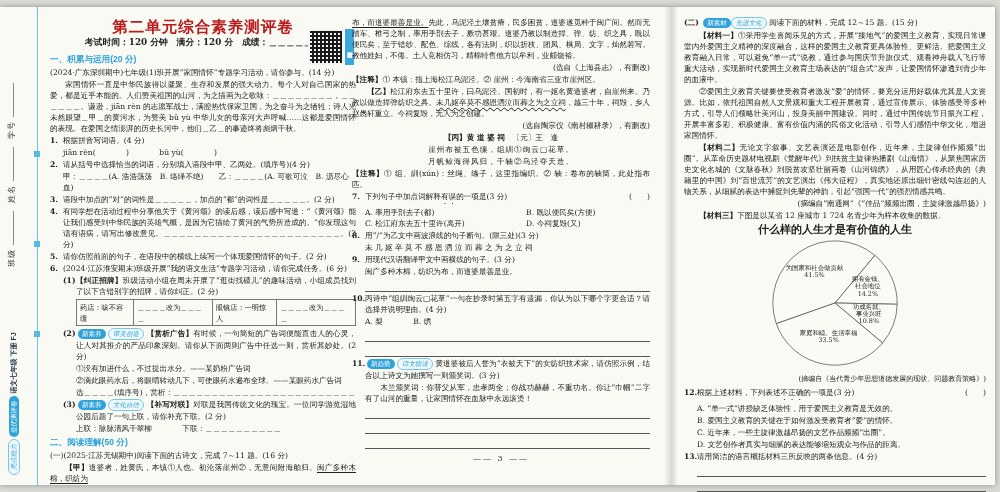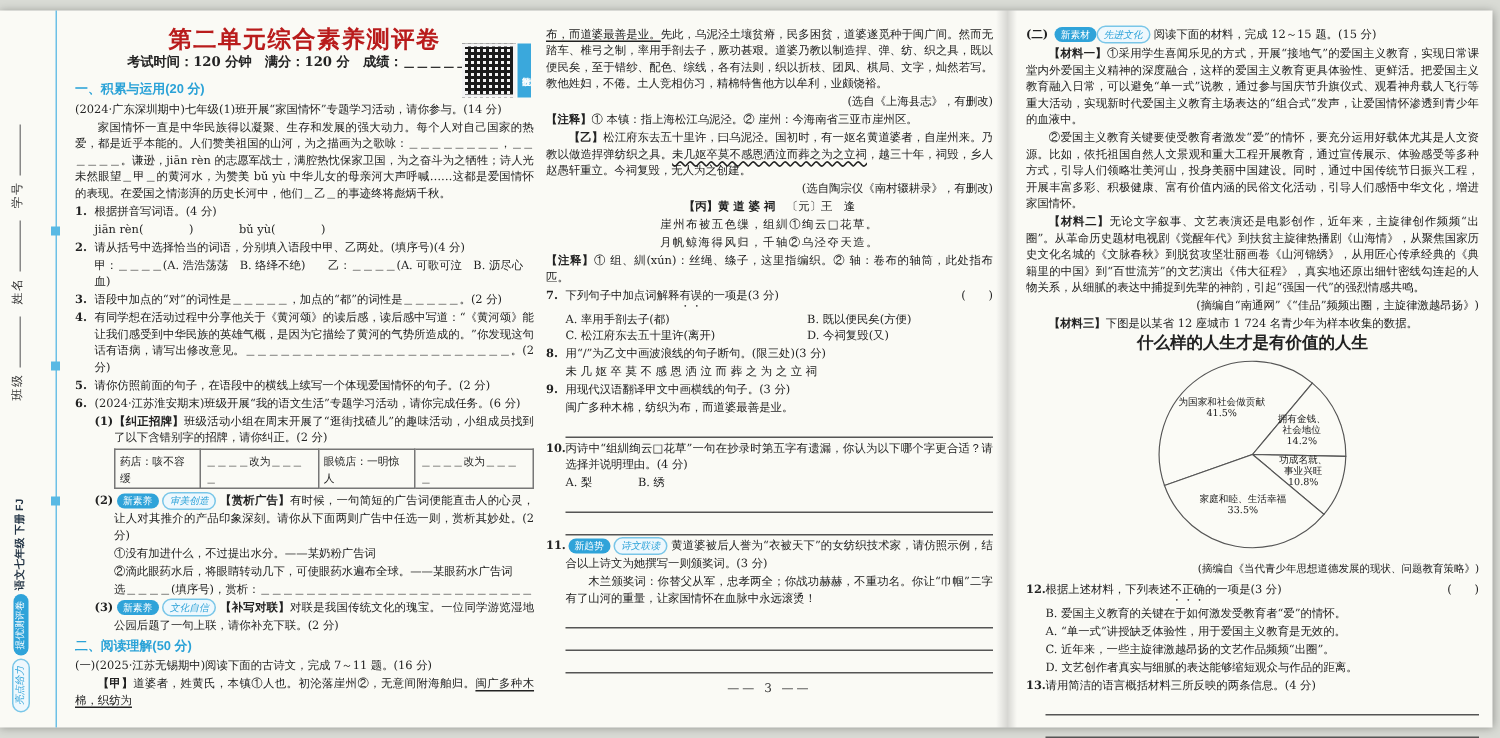--- a/index.html
+++ b/index.html
@@ -19,21 +19,21 @@
   .bookbadge{position:absolute;left:2px;top:468px;width:150px;transform:rotate(-90deg);
              transform-origin:0 0;white-space:nowrap;font-family:"Liberation Sans","DejaVu Sans",sans-serif;}
   .pill-o{display:inline-block;border:1px solid #79c6e8;color:#2fa3d9;background:#eef8fd;border-radius:7px;
           padding:0 4px;font-size:6.5px;line-height:10px;font-style:italic;}
   .pill-s{display:inline-block;background:#2fa3d9;color:#fff;border-radius:7px;padding:0 4px;
           font-size:6.5px;line-height:10px;margin-left:2px;}
   .badge-vol{font-size:7px;color:#234;margin-left:3px;font-weight:bold;}
   
   .col{position:absolute;top:10px;font-size:7.6px;line-height:11px;color:#222;}
   .col1{left:50px;width:306px;}
-  .col2{left:364px;width:298px;}
+  .col2{left:352px;width:298px;}
   .col3{left:684px;width:302px;}
   .gutter{position:absolute;left:664px;top:0;width:14px;height:478px;
           background:linear-gradient(90deg,rgba(0,0,0,0),rgba(0,0,0,.14) 55%,rgba(0,0,0,0));}
   
   .title{font-family:"Liberation Sans","DejaVu Sans",sans-serif;font-weight:bold;color:#b91c1c;
          font-size:15.5px;text-align:center;letter-spacing:1px;margin:4px 0 5px;}
   .exam-meta{font-weight:bold;text-align:center;font-size:8.8px;margin-bottom:6px;}
   .qr{position:absolute;right:2px;top:12px;width:46px;height:38px;}
   .qr-code{position:absolute;left:0;top:0;width:36px;height:36px;background:
      repeating-linear-gradient(0deg,#1b1b1b 0 2px,transparent 2px 4px),
@@ -154,20 +154,21 @@
           <span class="qnum">(2)</span>
           <p class="just"><span class="pill-s">新素养</span> <span class="pill-o">审美创造</span> <b>【赏析广告】</b><span>有时候，一句简短的广告词便能直击人的心灵，让人对其推介的产品印象深刻。请你从下面两则广告中任选一则，赏析其妙处。(2 分)</span></p>
           <p>①没有加进什么，不过提出水分。——某奶粉广告词</p>
           <p>②滴此眼药水后，将眼睛转动几下，可使眼药水遍布全球。——某眼药水广告词</p>
           <p>选＿＿＿＿(填序号)，赏析：＿＿＿＿＿＿＿＿＿＿＿＿＿＿＿＿＿＿＿＿＿＿＿＿</p>
         </div>
 
         <div class="q">
           <span class="qnum">(3)</span>
           <p class="just"><span class="pill-s">新素养</span> <span class="pill-o">文化自信</span> <b>【补写对联】</b><span>对联是我国传统文化的瑰宝。一位同学游览湿地公园后题了一句上联，请你补充下联。(2 分)</span></p>
+          <p>上联：脉脉清风千翠柳　　　　下联：＿＿＿＿＿＿＿＿＿＿</p>
         </div>
       </div>
 
       <div class="h-blue">二、阅读理解(50 分)</div>
       <p class="just">(一)(2025·江苏无锡期中)阅读下面的古诗文，完成 7～11 题。(16 分)</p>
       <p class="just ind"><b>【甲】</b><span>道婆者，姓黄氏，本镇①人也。初沦落崖州②，无意间附海舶归。</span><span class="u">闽广多种木棉，织纺为</span></p>
     </div>
 
     <div class="col col2">
       <p class="just"><span class="u">布，而道婆最善是业。</span><span>先此，乌泥泾土壤贫瘠，民多困贫，道婆遂觅种于闽广间。然而无踏车、椎弓之制，率用手剖去子，厥功甚艰。道婆乃教以制造捍、弹、纺、织之具，既以便民矣，至于错纱、配色、综线，各有法则，织以折枝、团凤、棋局、文字，灿然若写。教他姓妇，不倦。土人竞相仿习，精棉特售他方以牟利，业颇饶裕。</span></p>
@@ -238,22 +239,22 @@
           <path d="M100,70 L164.0,71.3 A64,64 0 0 1 149.0,111.1 Z" class="slice"></path>
           <text class="slice-label"><tspan x="134.8" y="75.8">功成名就、</tspan><tspan x="134.8" y="83.4">事业兴旺</tspan><tspan x="134.8" y="91.0">10.8%</tspan></text>
           <path d="M100,70 L149.0,111.1 A64,64 0 0 1 39.6,91.3 Z" class="slice"></path>
           <text class="slice-label"><tspan x="93.4" y="102.9">家庭和睦、生活幸福</tspan><tspan x="93.4" y="110.5">33.5%</tspan></text>
         </svg>
       <p class="chart-src">(摘编自《当代青少年思想道德发展的现状、问题教育策略》)</p>
 
       <div class="q">
         <span class="qnum">12.</span>
         <p><span class="bracket">(　　)</span><span>根据上述材料，下列表述</span><span class="dotted">不正确</span><span>的一项是(3 分)</span></p>
+        <p>A. “单一式”讲授缺乏体验性，用于爱国主义教育是无效的。</p>
         <p>B. 爱国主义教育的关键在于如何激发受教育者“爱”的情怀。</p>
-        <p>A. “单一式”讲授缺乏体验性，用于爱国主义教育是无效的。</p>
         <p>C. 近年来，一些主旋律激越昂扬的文艺作品频频“出圈”。</p>
         <p>D. 文艺创作者真实与细腻的表达能够缩短观众与作品的距离。</p>
       </div>
       <div class="q">
         <span class="qnum">13.</span>
         <p class="just">请用简洁的语言概括材料三所反映的两条信息。(4 分)</p>
         <div class="wline"></div>
         <div class="wline"></div>
       </div>
     </div>

